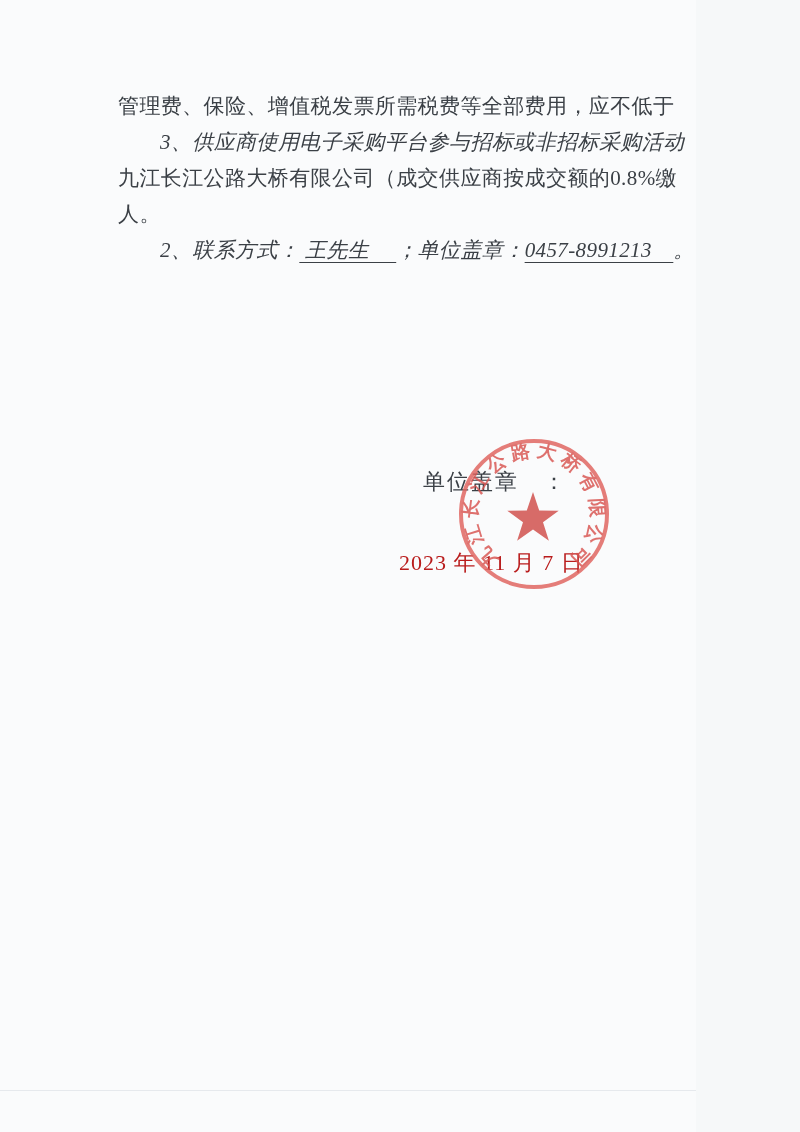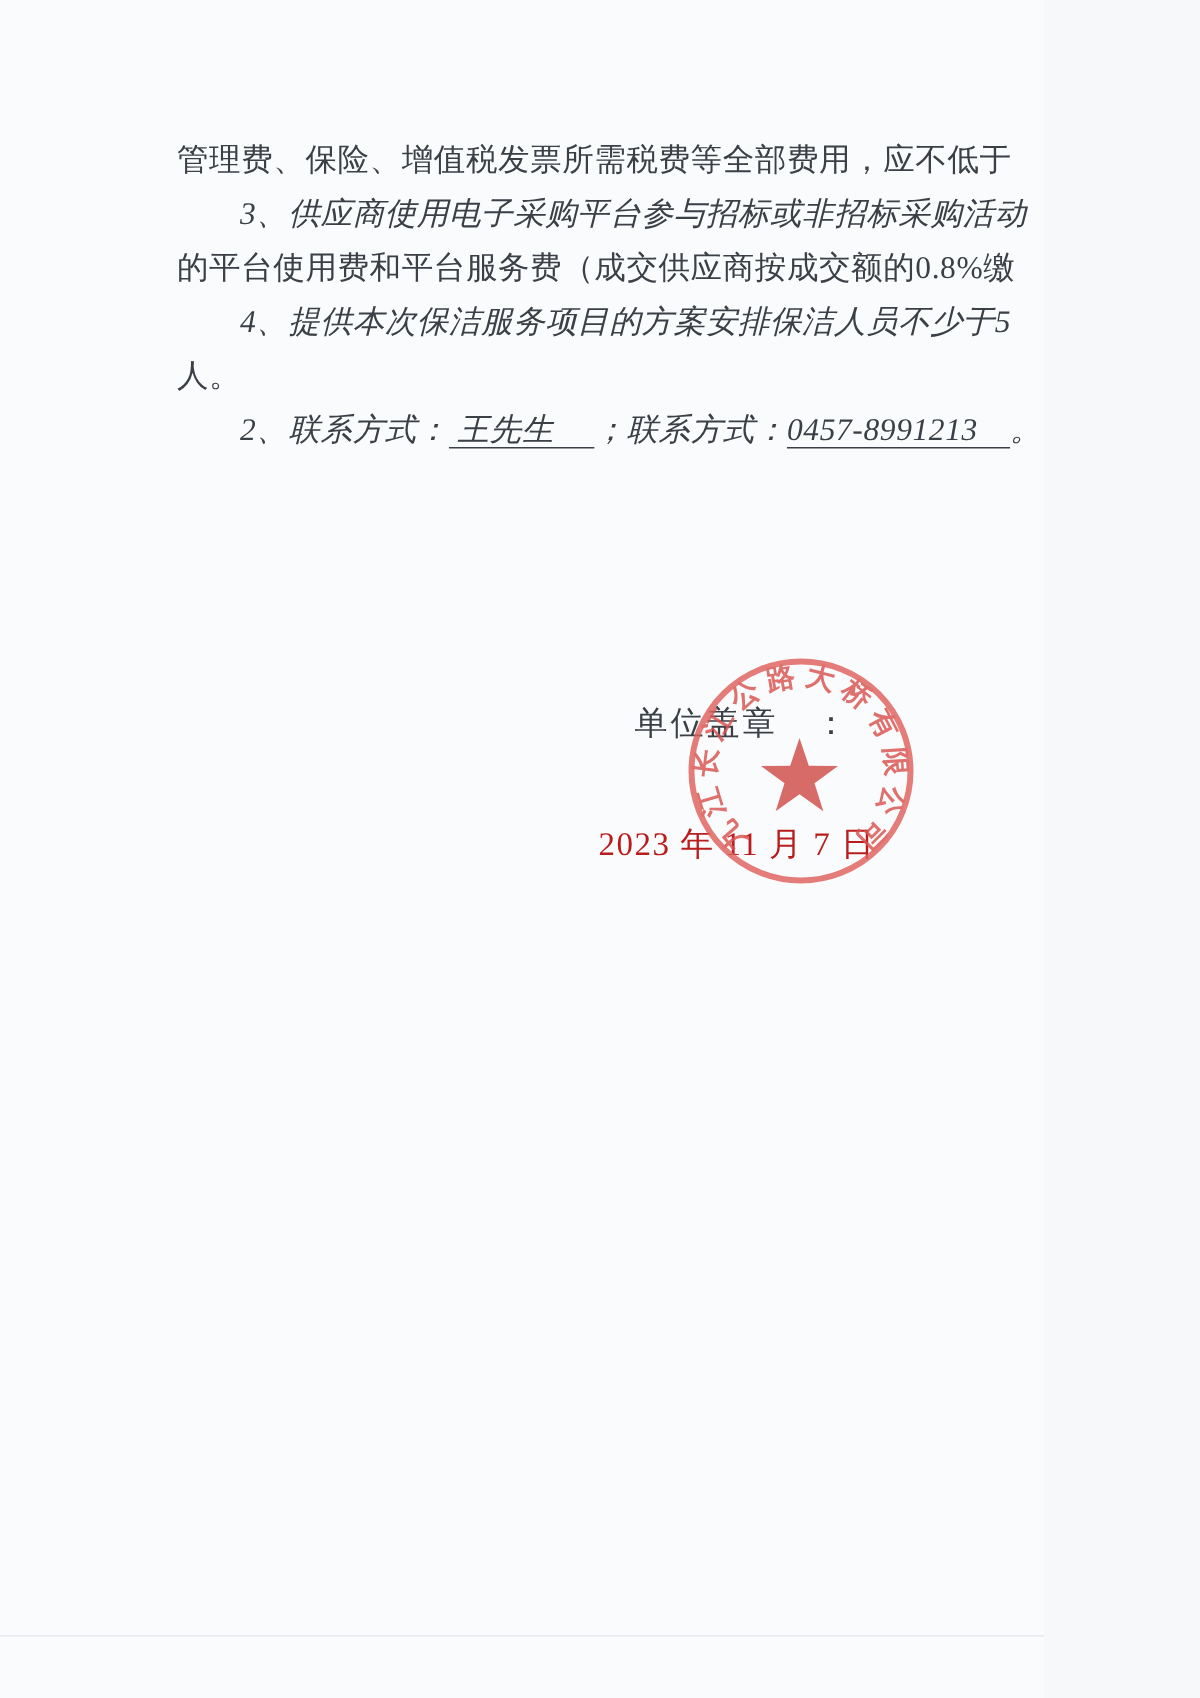--- a/index.html
+++ b/index.html
@@ -62,24 +62,23 @@
   }
 </style>
 </head>
 <body>
 
 <div class="page" style="background: rgb(250, 251, 252);">
 
   <div class="textblock" style="color: rgb(59, 64, 70);">
       <div class="line"><span>管理费、保险、增值税发票所需税费等全部费用，应不低于</span></div>
       <div class="line indent"><span>3、供应商使用电子采购平台参与招标或非招标采购活动</span></div>
-      <div class="line"><span>的平台使用费和平台服务费（成交供应商按成交额的0.8%缴</span></div>
-      <div class="line indent"><span>4、提供本次保洁服务项目的方案安排保洁人员不少于5</span></div>
+      <div class="line"><span>九江长江公路大桥有限公司（成交供应商按成交额的0.8%缴</span></div>
       <div class="line"><span>人。</span></div>
-      <div class="line indent"><span>2、联系方式：</span><span class="u"> 王先生　 </span><span>；联系方式：</span><span class="u">0457-8991213　</span><span>。</span></div>
+      <div class="line indent"><span>2、联系方式：</span><span class="u"> 王先生　 </span><span>；单位盖章：</span><span class="u">0457-8991213　</span><span>。</span></div>
     </div>
 
   <div class="sig-label">单位盖章　：</div>
 
   <div class="date-line">2023 年 11 月 7 日</div>
 
   <svg class="seal" viewBox="0 0 170 170">
     <defs>
       <path id="sealArc" d="M 52.3 131.7 A 57 57 0 1 1 117.7 131.7" fill="none"></path>
     </defs>

